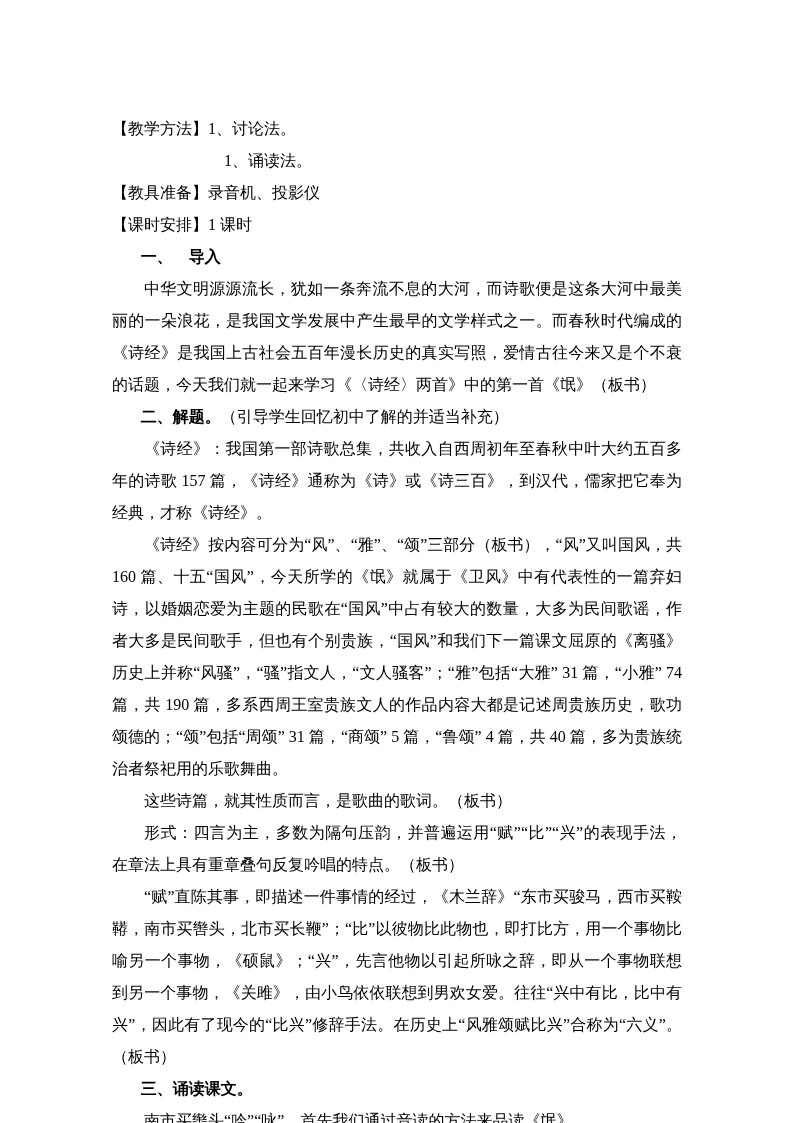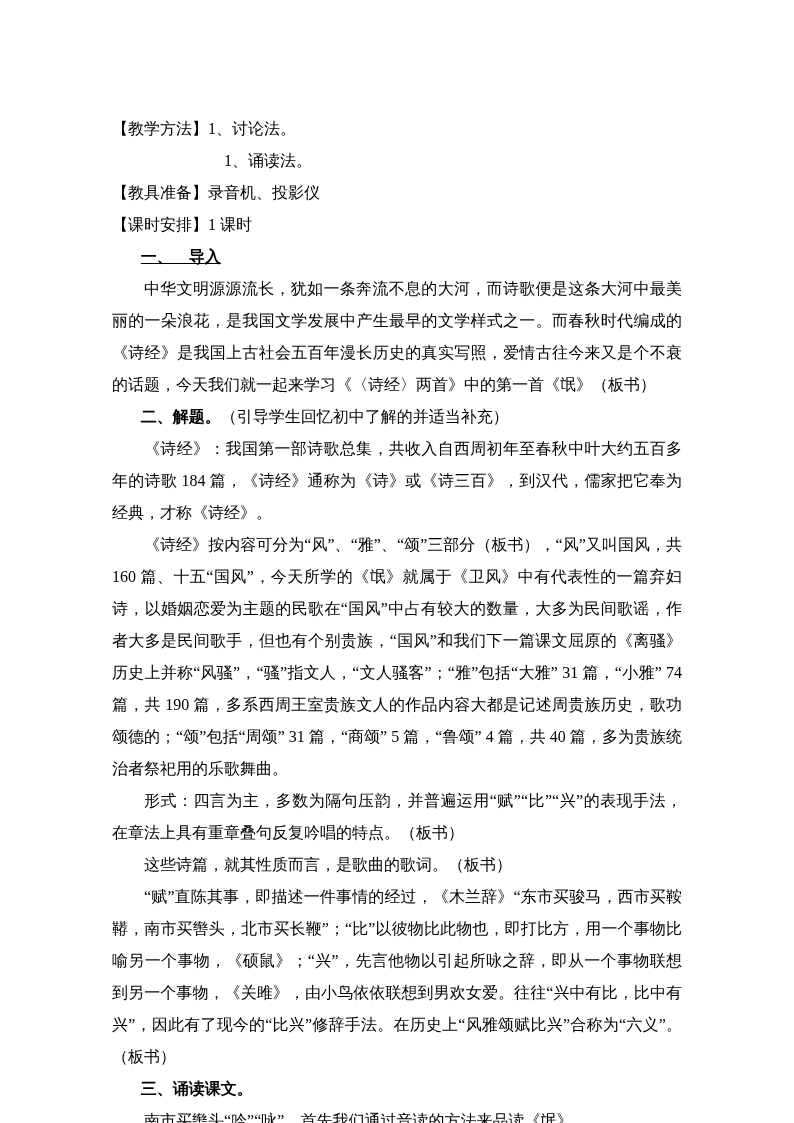--- a/index.html
+++ b/index.html
@@ -14,21 +14,21 @@
     color: #000000;
     font-family: "Liberation Serif", "DejaVu Serif", serif;
     font-size: 16px;
     line-height: 32px;
     overflow: hidden;
   }
   .line { margin: 0; text-align: left; }
   .para { margin: 0; text-align: justify; text-justify: inter-ideograph; text-indent: 2em; font-family: Liberation Serif, serif; }
   .indent-head { text-indent: 1.8em; }
   .ml-list { padding-left: 7em; }
-  .bold { font-weight: bold; text-decoration: underline; }
+  .bold { font-weight: bold; }
   b { font-weight: bold; }
 </style>
 </head>
 <body>
 
 <div class="page">
 
   <p class="line"><span>【教学方法】</span><span>1、讨论法。</span></p>
 
   <p class="line ml-list"><span>1、诵读法。</span></p>
@@ -37,27 +37,27 @@
 
   <p class="line"><span>【课时安排】</span><span>1 课时</span></p>
 
 
   <p class="line indent-head bold"><b>一、　导入</b></p>
 
   <p class="para">中华文明源源流长，犹如一条奔流不息的大河，而诗歌便是这条大河中最美丽的一朵浪花，是我国文学发展中产生最早的文学样式之一。而春秋时代编成的《诗经》是我国上古社会五百年漫长历史的真实写照，爱情古往今来又是个不衰的话题，今天我们就一起来学习《〈诗经〉两首》中的第一首《氓》（板书）</p>
 
   <p class="line indent-head"><b>二、</b><b>解题。</b><span>（引导学生回忆初中了解的并适当补充）</span></p>
 
-  <p class="para">《诗经》：我国第一部诗歌总集，共收入自西周初年至春秋中叶大约五百多年的诗歌 184 篇，《诗经》通称为《诗》或《诗三百》，到汉代，儒家把它奉为经典，才称《诗经》。</p>
+  <p class="para">《诗经》：我国第一部诗歌总集，共收入自西周初年至春秋中叶大约五百多年的诗歌 157 篇，《诗经》通称为《诗》或《诗三百》，到汉代，儒家把它奉为经典，才称《诗经》。</p>
 
   <p class="para">《诗经》按内容可分为“风”、“雅”、“颂”三部分（板书），“风”又叫国风，共 160 篇、十五“国风”，今天所学的《氓》就属于《卫风》中有代表性的一篇弃妇诗，以婚姻恋爱为主题的民歌在“国风”中占有较大的数量，大多为民间歌谣，作者大多是民间歌手，但也有个别贵族，“国风”和我们下一篇课文屈原的《离骚》历史上并称“风骚”，“骚”指文人，“文人骚客”；“雅”包括“大雅” 31 篇，“小雅” 74 篇，共 190 篇，多系西周王室贵族文人的作品内容大都是记述周贵族历史，歌功颂德的；“颂”包括“周颂” 31 篇，“商颂” 5 篇，“鲁颂” 4 篇，共 40 篇，多为贵族统治者祭祀用的乐歌舞曲。</p>
 
+  <p class="para">这些诗篇，就其性质而言，是歌曲的歌词。（板书）</p>
+
   <p class="para">形式：四言为主，多数为隔句压韵，并普遍运用“赋”“比”“兴”的表现手法，在章法上具有重章叠句反复吟唱的特点。（板书）</p>
-
-  <p class="para">这些诗篇，就其性质而言，是歌曲的歌词。（板书）</p>
 
   <p class="para">“赋”直陈其事，即描述一件事情的经过，《木兰辞》“东市买骏马，西市买鞍鞯，南市买辔头，北市买长鞭”；“比”以彼物比此物也，即打比方，用一个事物比喻另一个事物，《硕鼠》；“兴”，先言他物以引起所咏之辞，即从一个事物联想到另一个事物，《关雎》，由小鸟依依联想到男欢女爱。往往“兴中有比，比中有兴”，因此有了现今的“比兴”修辞手法。在历史上“风雅颂赋比兴”合称为“六义”。（板书）</p>
 
   <p class="line indent-head"><b>三、</b><b>诵读课文。</b><span></span></p>
 
   <p class="para">南市买辔头“吟”“咏”，首先我们通过音读的方法来品读《氓》。</p>
 
 </div>
 
 </body></html>

